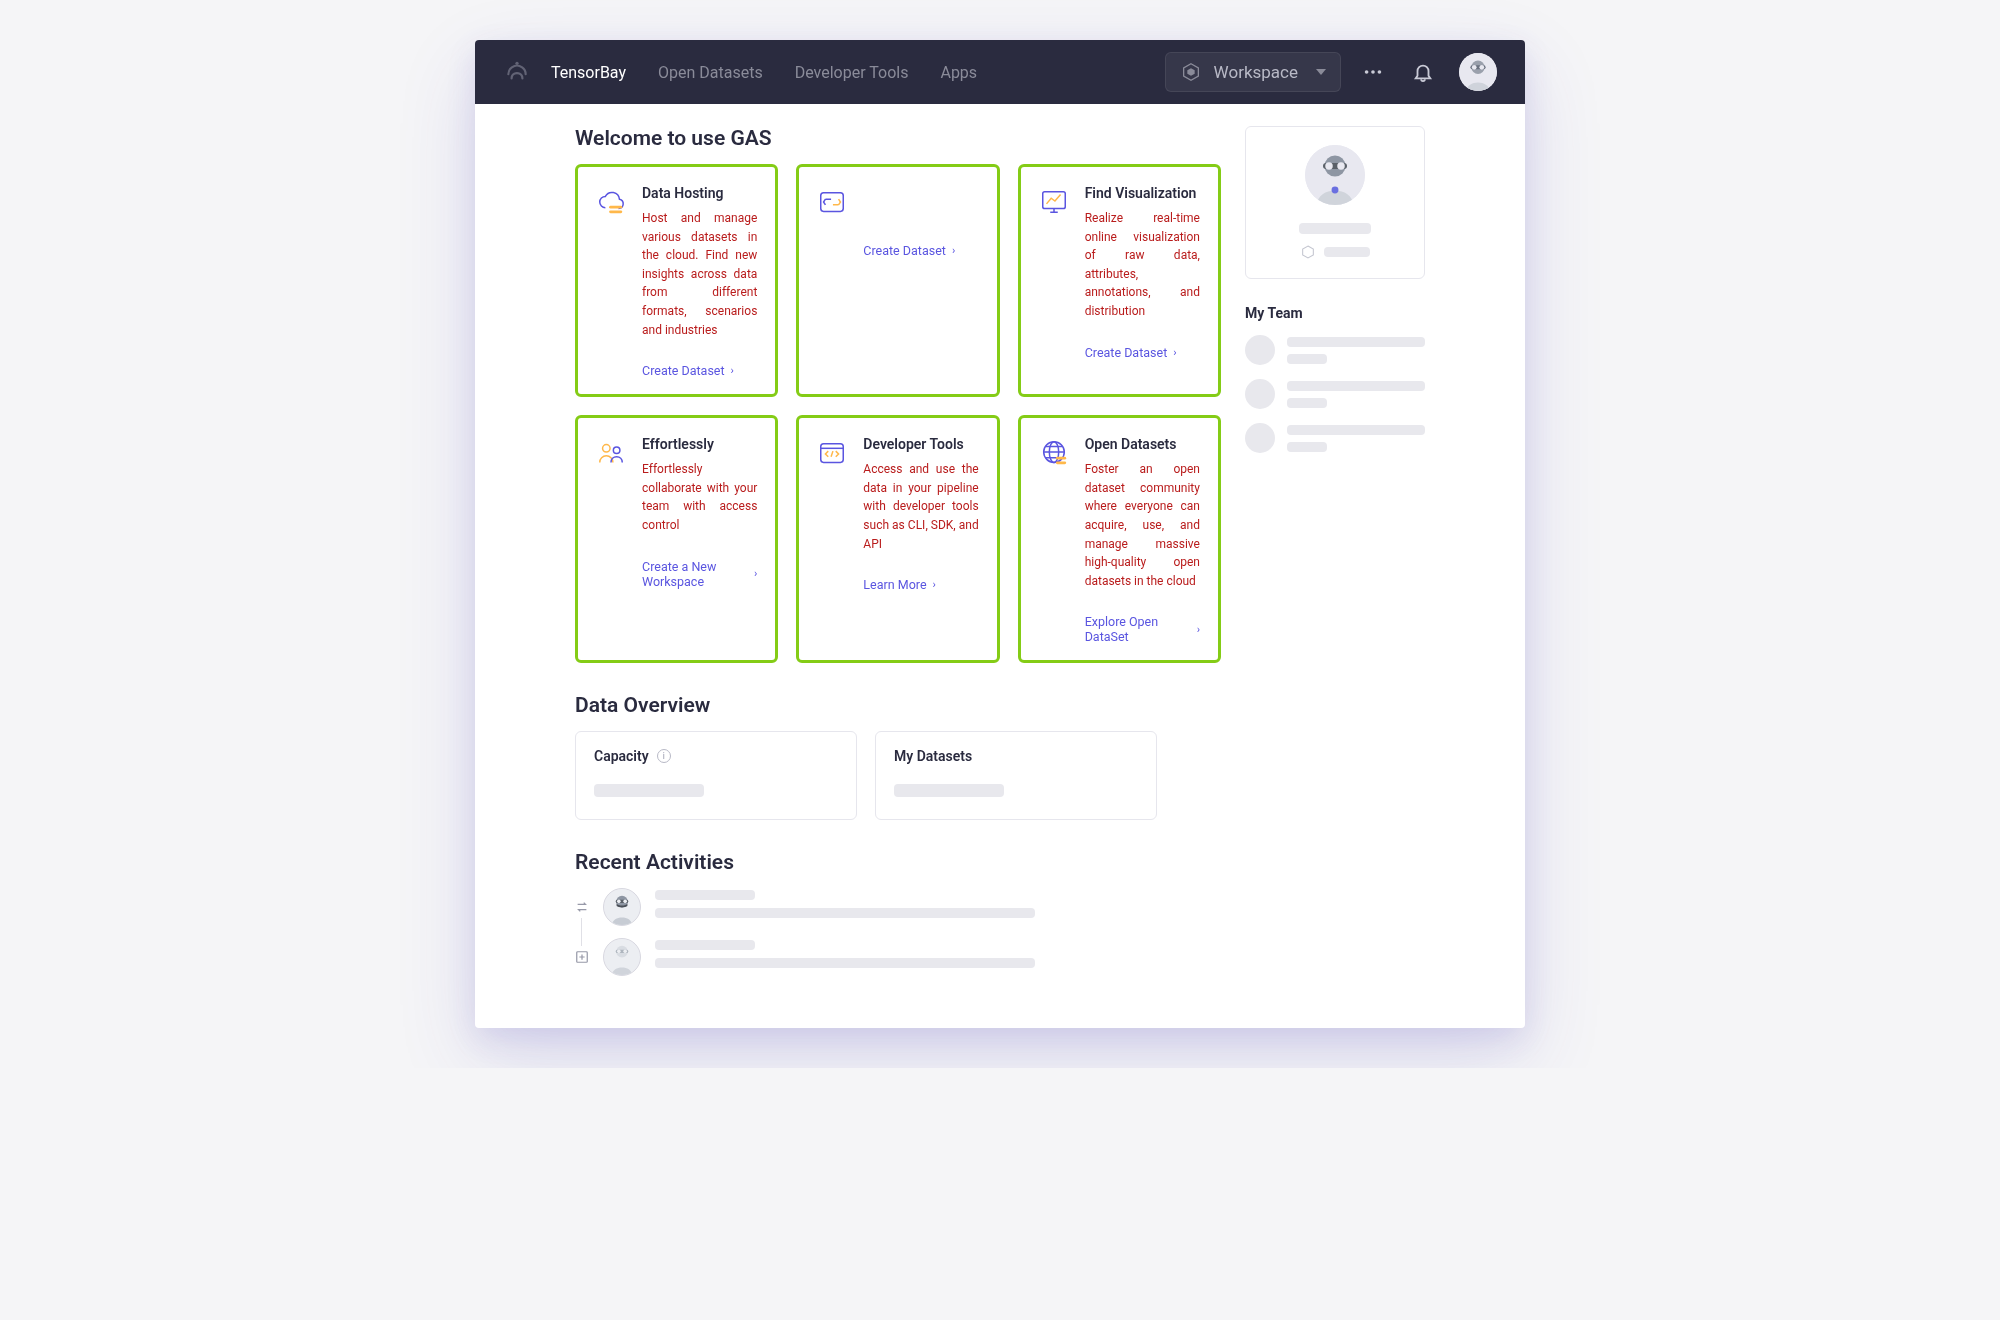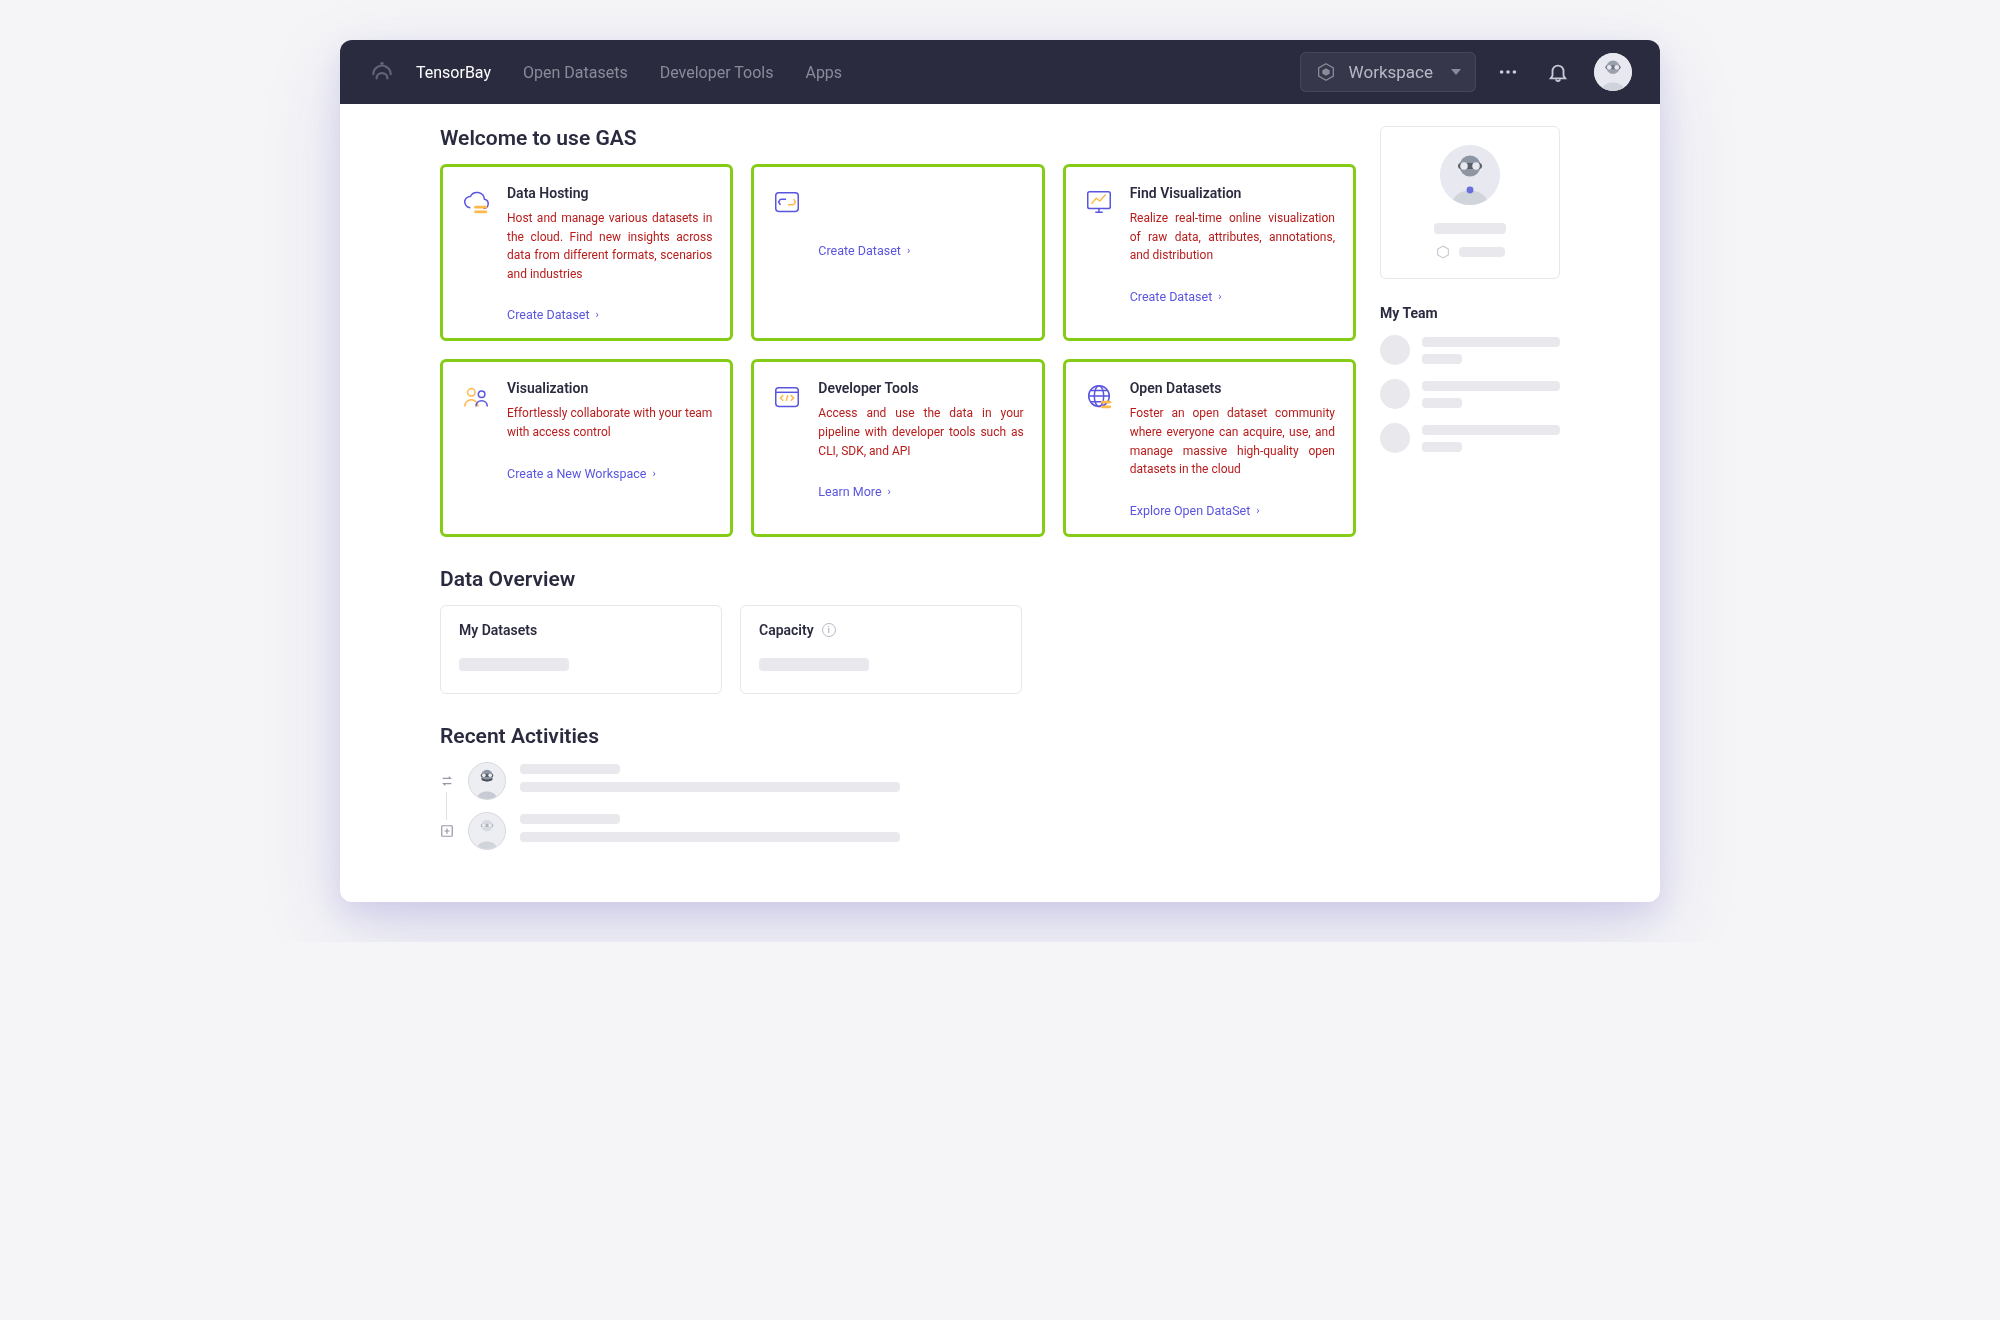--- a/index.html
+++ b/index.html
@@ -5,23 +5,23 @@
   * { box-sizing: border-box; margin: 0; padding: 0; }
   body {
     font-family: -apple-system, BlinkMacSystemFont, "Segoe UI", Roboto, "Helvetica Neue", Arial, sans-serif;
     background: #f5f5f7;
     display: flex;
     justify-content: center;
     align-items: flex-start;
     padding: 40px 20px;
   }
   .window {
-    width: 1320px;
+    width: 1050px;
     background: #fff;
-    border-radius: 12px;
+    border-radius: 4px;
     overflow: hidden;
     box-shadow: 0 30px 80px rgba(70,60,180,0.15), 0 10px 30px rgba(70,60,180,0.12);
   }
   
   .header {
     background: #2a2b3f;
     height: 64px;
     display: flex;
     align-items: center;
     padding: 0 28px;
@@ -379,21 +379,21 @@
           <div class="card-top">
             <div class="card-icon">
               <svg width="30" height="30" viewBox="0 0 32 32" fill="none" stroke="#5a55e0" stroke-width="1.6">
                 <circle cx="11" cy="11" r="4" stroke="#ffb84a"></circle>
                 <path d="M4 26c0-4 3-7 7-7s7 3 7 7" stroke="#ffb84a"></path>
                 <circle cx="22" cy="13" r="3.5"></circle>
                 <path d="M16 26c0-3.5 2.5-6 6-6s6 2.5 6 6"></path>
               </svg>
             </div>
             <div class="card-body">
-              <div class="card-title">Visualization</div>
+              <div class="card-title">Effortlessly</div>
               <div class="card-desc">Effortlessly collaborate with your team with access control</div>
             </div>
           </div>
           <div class="card-link">
             <span>Create a New  Workspace</span>
             <span class="chev">›</span>
           </div>
         </div>
 
         <div class="card">
@@ -436,28 +436,28 @@
             <span>Explore Open DataSet</span>
             <span class="chev">›</span>
           </div>
         </div>
 
       </div>
 
       <div class="section-title">Data Overview</div>
       <div class="overview-grid">
         <div class="ov-card">
-          <div class="ov-title">My Datasets</div>
-          <div class="skel ov-skel"></div>
-        </div>
-        <div class="ov-card">
           <div class="ov-title">
             <span>Capacity</span>
             <span class="info">i</span>
           </div>
+          <div class="skel ov-skel"></div>
+        </div>
+        <div class="ov-card">
+          <div class="ov-title">My Datasets</div>
           <div class="skel ov-skel"></div>
         </div>
       </div>
 
       <div class="section-title">Recent Activities</div>
       <div class="timeline">
 
         <div class="timeline-row">
           <div class="tl-line"></div>
           <div class="tl-marker">

